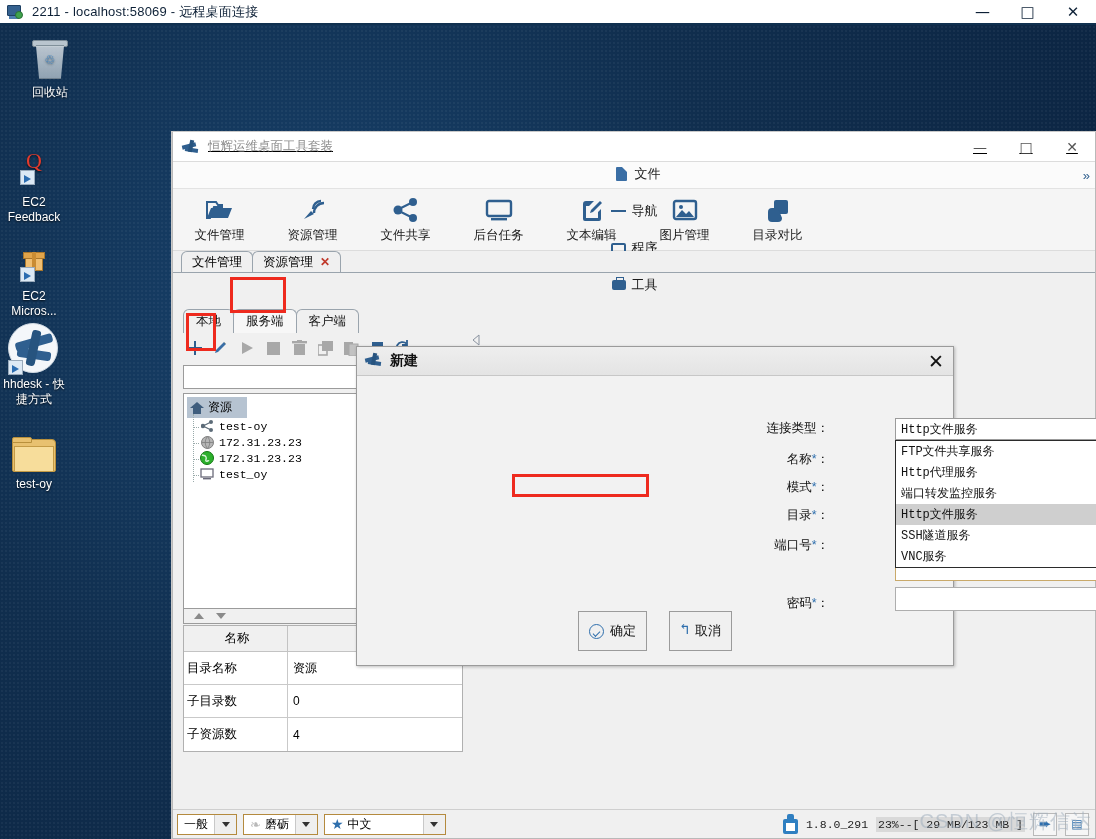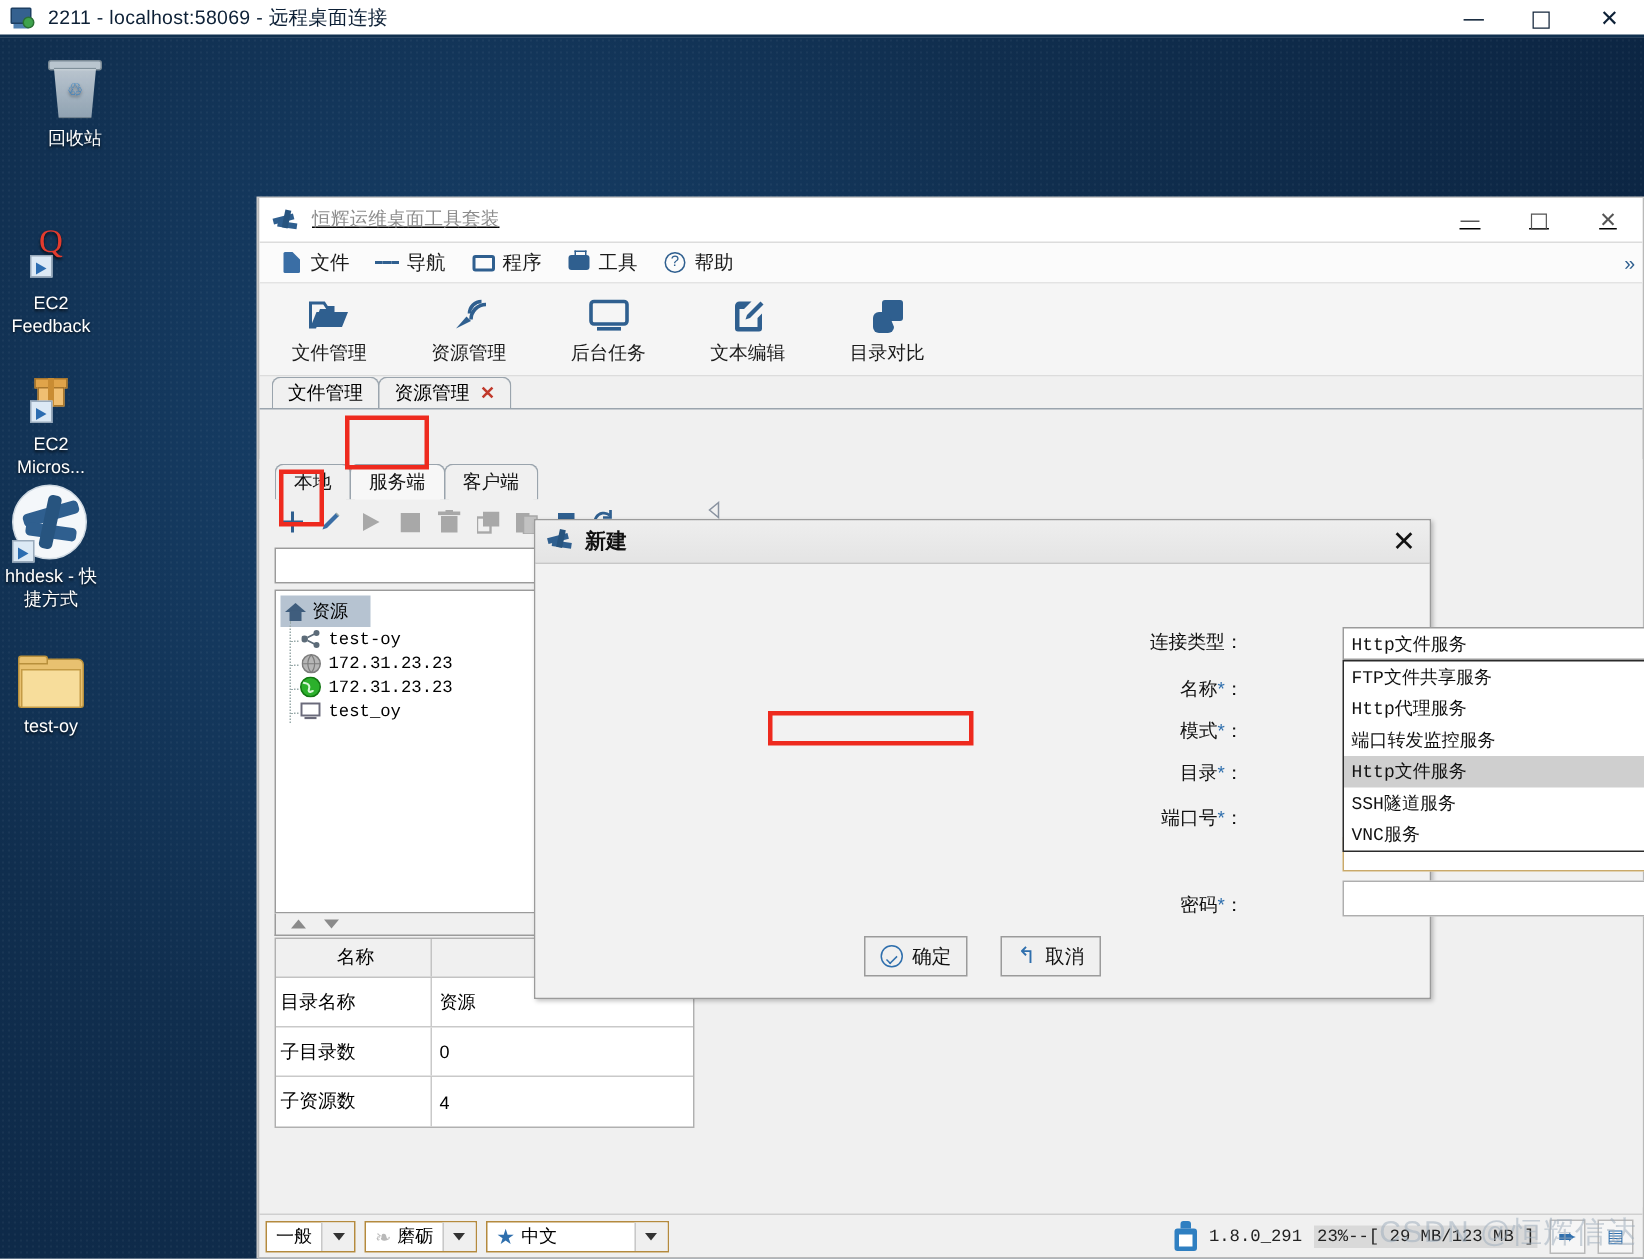--- a/index.html
+++ b/index.html
@@ -77,22 +77,22 @@
      border-bottom:1px solid #dcdcdc;text-decoration:underline;}
   #app-titlebar .logo{width:18px;height:16px;margin-left:9px;position:relative;}
   .hhlogo{width:18px;height:15px;position:relative;}
   .hhlogo .a{position:absolute;left:0;top:5px;width:14px;height:4px;background:#2f5f8f;transform:rotate(-14deg);}
   .hhlogo .b{position:absolute;left:3px;top:9px;width:13px;height:4px;background:#2f5f8f;transform:rotate(8deg);}
   .hhlogo .c{position:absolute;left:7px;top:1px;width:4px;height:12px;background:#27547f;transform:rotate(12deg);}
   #app-titlebar .ttl{ margin-left:8px; font-size:12.5px; color:#8d8d8d;}
   #app-winbtns{margin-left:auto;display:flex;height:100%;}
   #app-winbtns > div{width:46px;height:100%;display:flex;align-items:center;justify-content:center;color:#555;font-size:14px;font-family:"DejaVu Sans",sans-serif;}
 
-  #menubar{ height:27px; background:#fbfbfb; display:flex; align-items:center; gap:3px;
-     border-bottom:1px solid #e3e3e3; position:relative;}
+  #menubar{ height:27px; background:#fbfbfb; display:flex; align-items:center; gap:13px;
+     border-bottom:1px solid #e3e3e3; position:relative;flex-direction:column;}
   .menu-item{display:flex;align-items:center;gap:5px;padding:3px 7px;font-size:13px;color:#1b1b1b;}
   .menu-item:first-child{margin-left:6px;}
   .mi-ico{width:16px;height:16px;position:relative;color:#2f5f8f;display:flex;align-items:center;justify-content:center;}
   .ico-file{width:11px;height:14px;background:#3a6ea5;border-radius:1px;position:relative;}
   .ico-file:after{content:"";position:absolute;right:0;top:0;border-top:5px solid #fbfbfb;border-left:5px solid transparent;}
   .ico-nav i{display:block;width:14px;height:2px;background:#2f5f8f;margin:2px 0;}
   .ico-prog{width:15px;height:11px;border:2px solid #2f5f8f;border-radius:2px;}
   .ico-tool{width:14px;height:10px;background:#2f5f8f;border-radius:2px;position:relative;}
   .ico-tool:before{content:"";position:absolute;left:4px;top:-3px;width:6px;height:3px;border:1px solid #2f5f8f;border-bottom:none;}
   .ico-help{width:14px;height:14px;border:1.5px solid #2f5f8f;border-radius:50%;font-size:10px;line-height:11px;text-align:center;color:#2f5f8f;}
@@ -192,22 +192,22 @@
   .finput{position:absolute;left:538px;width:352px;height:21px;background:#fff;border:1px solid #aeaeae;}
   .finput.plain{border:1px solid #c9a96a;}
   .fcombo{position:absolute;left:538px;top:0;width:352px;height:22px;background:#fff;border:1px solid #9b9b9b;display:flex;align-items:center;}
   .fcombo .val{font-family:"Liberation Mono",monospace;font-size:12px;padding-left:5px;color:#111;}
   #dropdown{position:absolute;left:538px;top:24px;width:352px;background:#fff;border:1px solid #2b2b2b;z-index:20;}
   .dditem{height:21px;display:flex;align-items:center;padding-left:5px;font-size:12.5px;color:#111;
      font-family:"Liberation Sans",sans-serif;}
   .dditem.sel{background:#cfcfcf;}
   .dditem .mono{font-family:"Liberation Mono",monospace;font-size:12px;}
   #dlg-buttons{position:absolute;left:0;bottom:14px;width:100%;display:flex;justify-content:center;gap:22px;}
-  .dbtn{height:27px;min-width:62px;background:#f0f0f0;border:1px solid #9b9b9b;display:flex;align-items:center;
-     justify-content:center;gap:6px;padding:0 10px;font-size:13px;color:#111;}
+  .dbtn{height:40px;min-width:62px;background:#f0f0f0;border:1px solid #9b9b9b;display:flex;align-items:center;
+     justify-content:center;gap:6px;padding:0 10px;font-size:13px;color:#111;font-family:Liberation Mono, monospace;}
   .ok-ico{width:15px;height:15px;border:1.6px solid #2f6fad;border-radius:50%;position:relative;}
   .ok-ico:after{content:"";position:absolute;left:3px;top:6px;width:6px;height:3px;border-left:1.8px solid #2f6fad;border-bottom:1.8px solid #2f6fad;transform:rotate(-45deg);}
   .back-ico{color:#2f6fad;font-size:15px;line-height:14px;}
 
   
   #watermark{position:absolute;right:4px;bottom:4px;font-size:20px;color:rgba(160,175,190,.55);
      font-family:"Liberation Sans",sans-serif;letter-spacing:1px;white-space:nowrap;}
   
   .edge-arrow{position:absolute;color:#2f6fad;font-size:14px;}
 </style>
@@ -364,35 +364,56 @@
         <svg width="26" height="26" viewBox="0 0 26 26">
             <path d="M4 22l7-8 3 3z" fill="#2f5f8f"></path>
             <path d="M13 12a8 8 0 0 1 8-8" fill="none" stroke="#2f5f8f" stroke-width="2.4"></path>
             <path d="M14 16a10 10 0 0 1 10-10" fill="none" stroke="#2f5f8f" stroke-width="2.4"></path>
           </svg>
       </div>
       <span class="lbl">资源管理</span>
     </div>
     <div class="tb-btn">
       <div class="tbi">
+        <svg width="26" height="24" viewBox="0 0 26 24">
+            <circle cx="20" cy="4" r="4" fill="#2f5f8f"></circle>
+            <circle cx="20" cy="20" r="4" fill="#2f5f8f"></circle>
+            <circle cx="5" cy="12" r="4.5" fill="#2f5f8f"></circle>
+            <path d="M8 10l10-5M8 14l10 5" stroke="#2f5f8f" stroke-width="2"></path>
+          </svg>
+      </div>
+      <span class="lbl">文件共享</span>
+    </div>
+    <div class="tb-btn">
+      <div class="tbi">
         <svg width="28" height="24" viewBox="0 0 28 24">
             <rect x="2" y="3" width="24" height="15" rx="2" fill="none" stroke="#2f5f8f" stroke-width="2.4"></rect>
             <rect x="6" y="20" width="16" height="2.4" fill="#2f5f8f"></rect>
           </svg>
       </div>
       <span class="lbl">后台任务</span>
     </div>
     <div class="tb-btn">
       <div class="tbi">
         <svg width="24" height="24" viewBox="0 0 24 24">
             <path d="M3 6a3 3 0 0 1 3-3h8l-5 5H6v12h12v-6l3-3v10a2 2 0 0 1-2 2H5a2 2 0 0 1-2-2z" fill="#2f5f8f"></path>
             <path d="M11 12l9-9 2 2-9 9-3 1z" fill="#2f5f8f"></path>
           </svg>
       </div>
       <span class="lbl">文本编辑</span>
+    </div>
+    <div class="tb-btn">
+      <div class="tbi">
+        <svg width="26" height="24" viewBox="0 0 26 24">
+            <rect x="2" y="3" width="22" height="18" rx="2" fill="none" stroke="#2f5f8f" stroke-width="2.4"></rect>
+            <circle cx="9" cy="9" r="2" fill="#2f5f8f"></circle>
+            <path d="M4 19l6-7 4 4 3-3 5 6z" fill="#2f5f8f"></path>
+          </svg>
+      </div>
+      <span class="lbl">图片管理</span>
     </div>
     <div class="tb-btn">
       <div class="tbi">
         <svg width="26" height="24" viewBox="0 0 26 24">
             <rect x="9" y="2" width="14" height="14" rx="2" fill="#2f5f8f"></rect>
             <path d="M17 20a4 4 0 0 1-4 4H7a4 4 0 0 1-4-4v-6a4 4 0 0 1 4-4h6z" fill="#2f5f8f"></path>
           </svg>
       </div>
       <span class="lbl">目录对比</span>
     </div>

